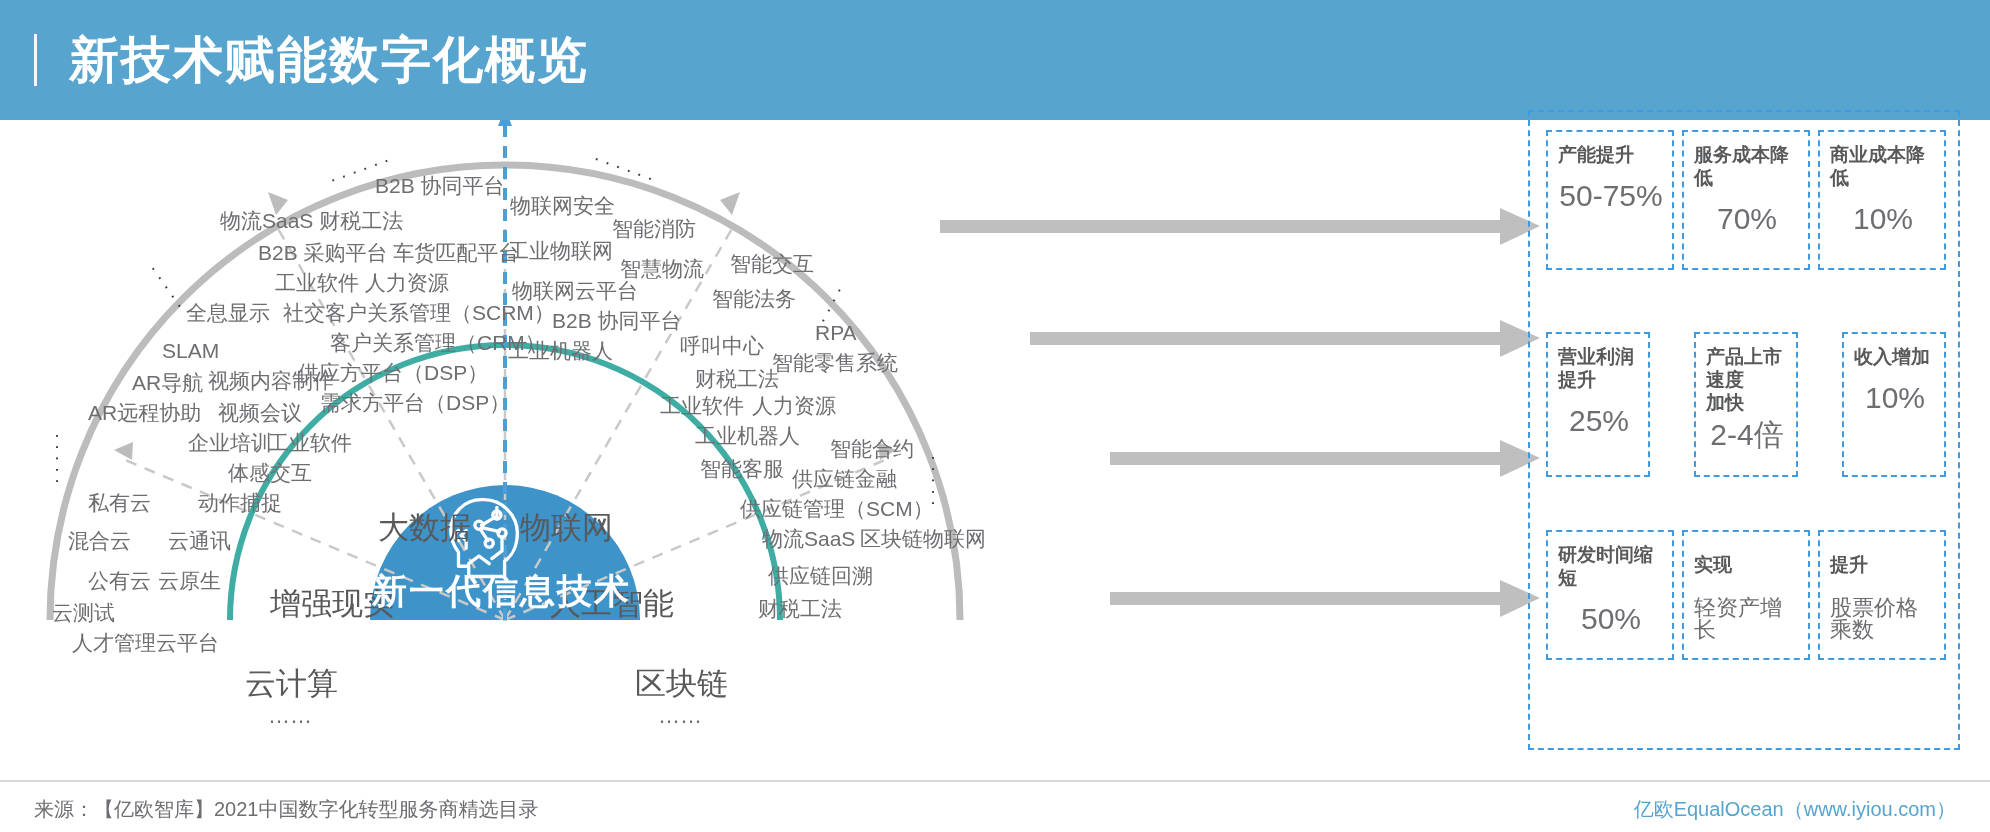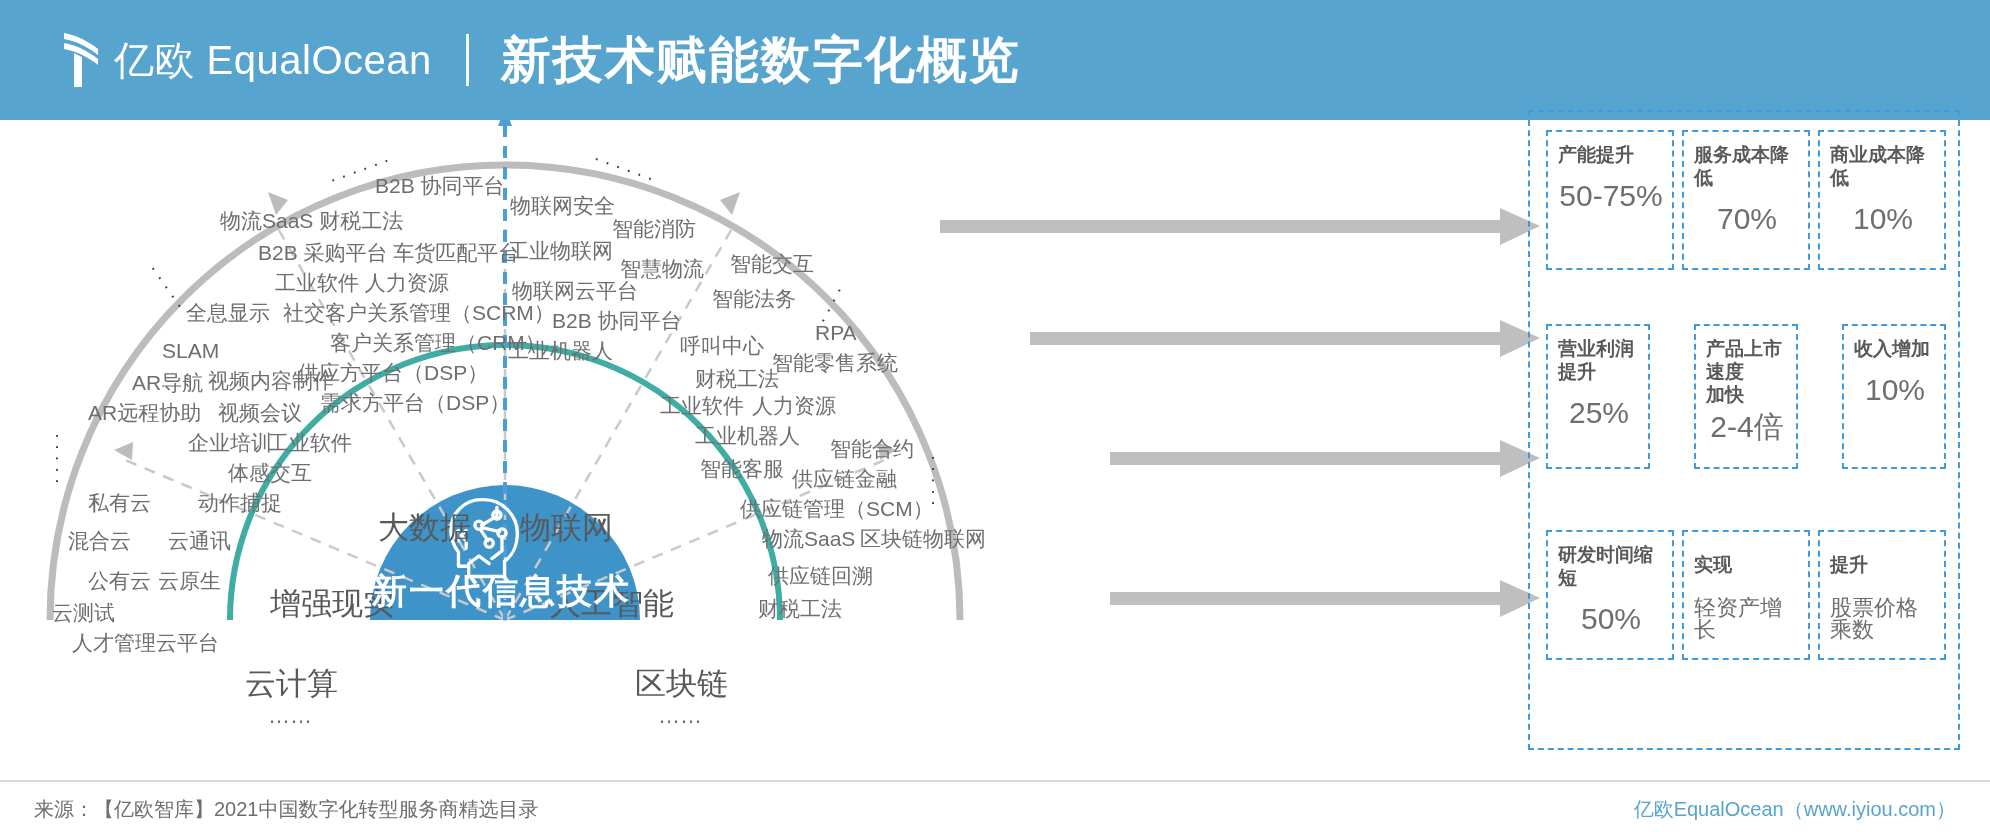--- a/index.html
+++ b/index.html
@@ -74,28 +74,20 @@
   }
   .footer .brand{
     position:absolute;right:34px;top:14px;font-size:20px;color:#57a4cf;
     white-space:nowrap;
   }
 </style>
 </head>
 <body>
 
 <div class="header">
-  <div class="logo-wrap">
-    <svg class="logo-mark" viewBox="0 0 46 58">
-      <path d="M6 2 C18 4 30 10 40 18 L40 24 C30 16 18 10 6 8 Z" fill="#ffffff"></path>
-      <path d="M6 12 C18 14 30 20 40 28 L40 34 C30 26 18 20 6 18 Z" fill="#ffffff"></path>
-      <path d="M16 22 L24 26 L24 56 L16 56 Z" fill="#ffffff"></path>
-    </svg>
-    <span class="logo-text">亿欧 EqualOcean</span>
-  </div>
   <div class="header-div"></div>
   <div class="header-title">新技术赋能数字化概览</div>
 </div>
 
 <div class="stage">
 
   <div class="fan">
     <svg width="1250" height="660" viewBox="0 0 1250 660">
 
       <path d="M 10 500 A 455 455 0 0 1 920 500" fill="none" stroke="#bcbcbc" stroke-width="7"></path>
@@ -239,21 +231,21 @@
       <div class="pcell" style="height:140px;">
         <div class="ptitle">服务成本降低</div>
         <div class="pval">70%</div>
       </div>
       <div class="pcell" style="height:140px;">
         <div class="ptitle">商业成本降低</div>
         <div class="pval">10%</div>
       </div>
     </div>
 
-    <div class="prow" style="top:212px;gap:44px;">
+    <div class="prow" style="top:220px;gap:44px;">
       <div class="pcell" style="height:145px;">
         <div class="ptitle">营业利润提升</div>
         <div class="pval">25%</div>
       </div>
       <div class="pcell" style="height:145px;">
         <div class="ptitle" style="white-space:pre-line;">产品上市速度
 加快</div>
         <div class="pval" style="margin-top:6px;">2-4倍</div>
       </div>
       <div class="pcell" style="height:145px;">

